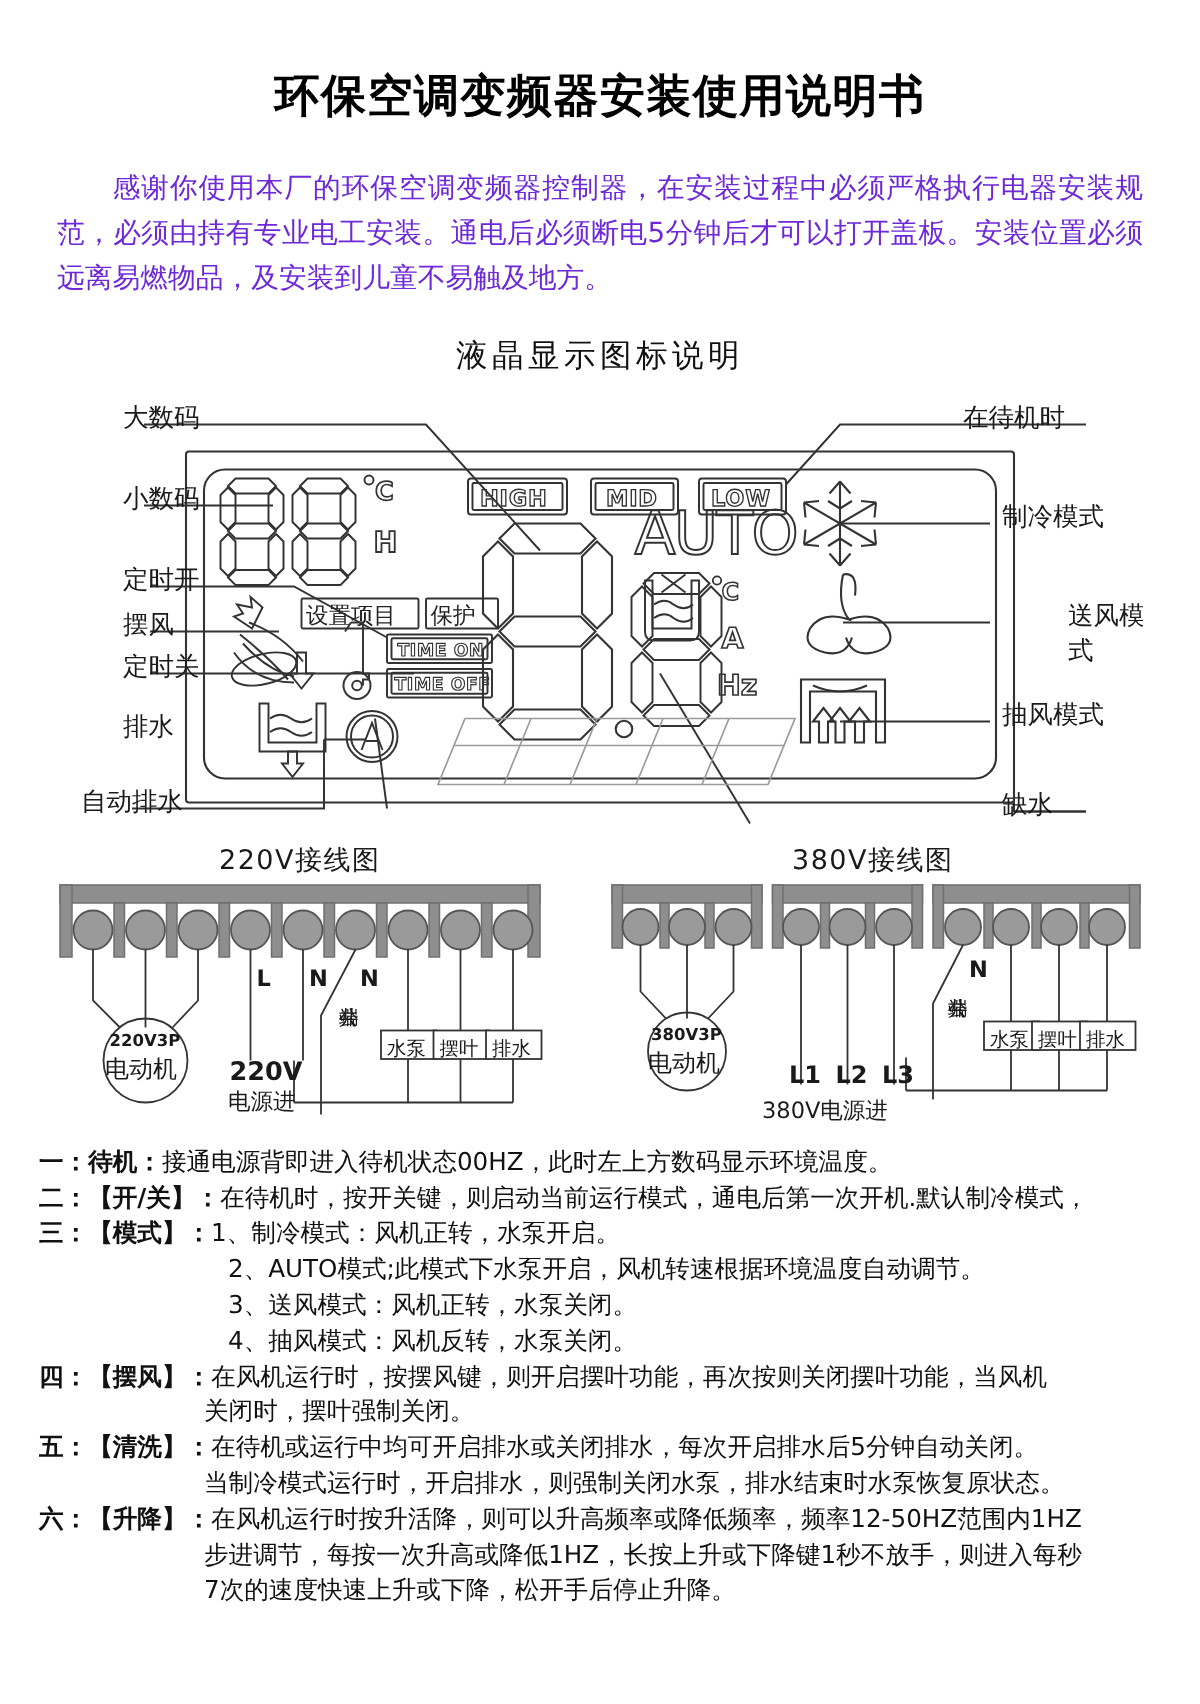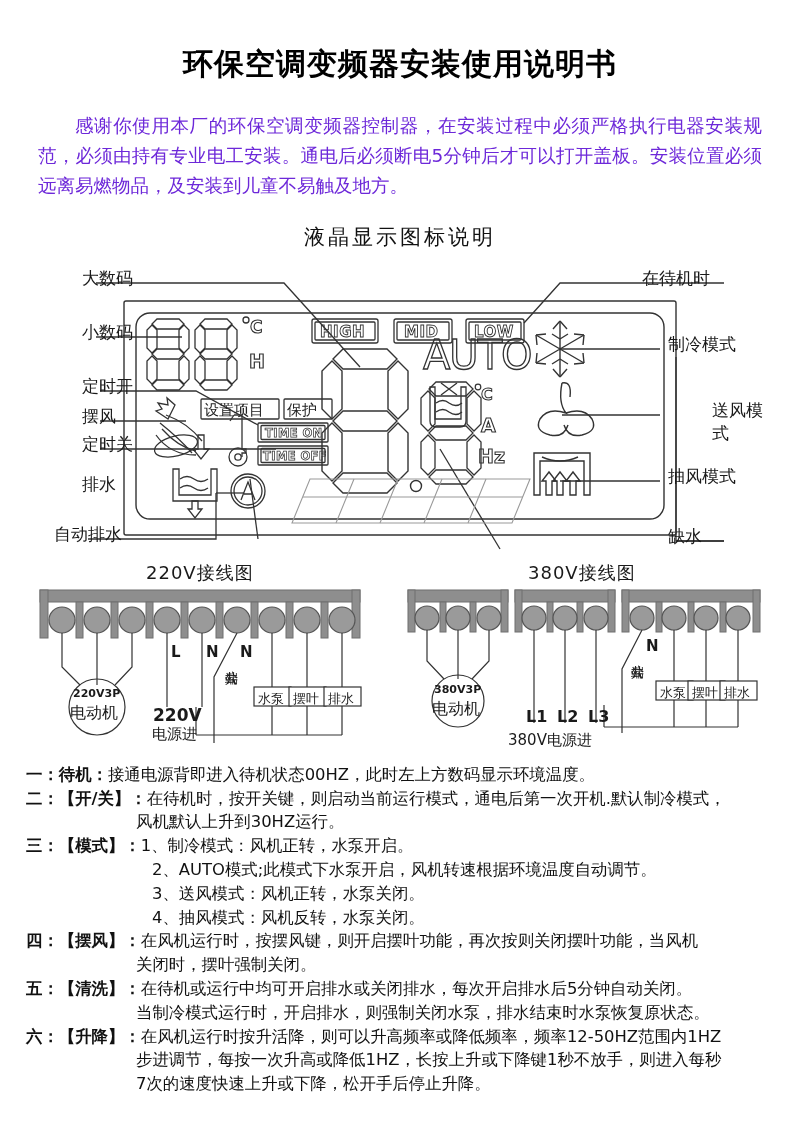--- a/index.html
+++ b/index.html
@@ -429,21 +429,20 @@
     <span class="ins-key">：</span>
     <span class="ins-body">接通电源背即进入待机状态00HZ，此时左上方数码显示环境温度。</span>
   </div>
 
   <div class="ins-row">
     <span class="ins-num">二：</span>
     <span class="ins-key">【开/关】</span>
     <span class="ins-key">：</span>
     <span class="ins-body">在待机时，按开关键，则启动当前运行模式，通电后第一次开机.默认制冷模式，</span>
   </div>
-  <div class="ins-cont">风机默认上升到30HZ运行。</div>
 
   <div class="ins-row">
     <span class="ins-num">三：</span>
     <span class="ins-key">【模式】</span>
     <span class="ins-key">：</span>
     <span class="ins-body">1、制冷模式：风机正转，水泵开启。</span>
   </div>
   <div class="ins-sub">2、AUTO模式;此模式下水泵开启，风机转速根据环境温度自动调节。</div>
   <div class="ins-sub">3、送风模式：风机正转，水泵关闭。</div>
   <div class="ins-sub">4、抽风模式：风机反转，水泵关闭。</div>

